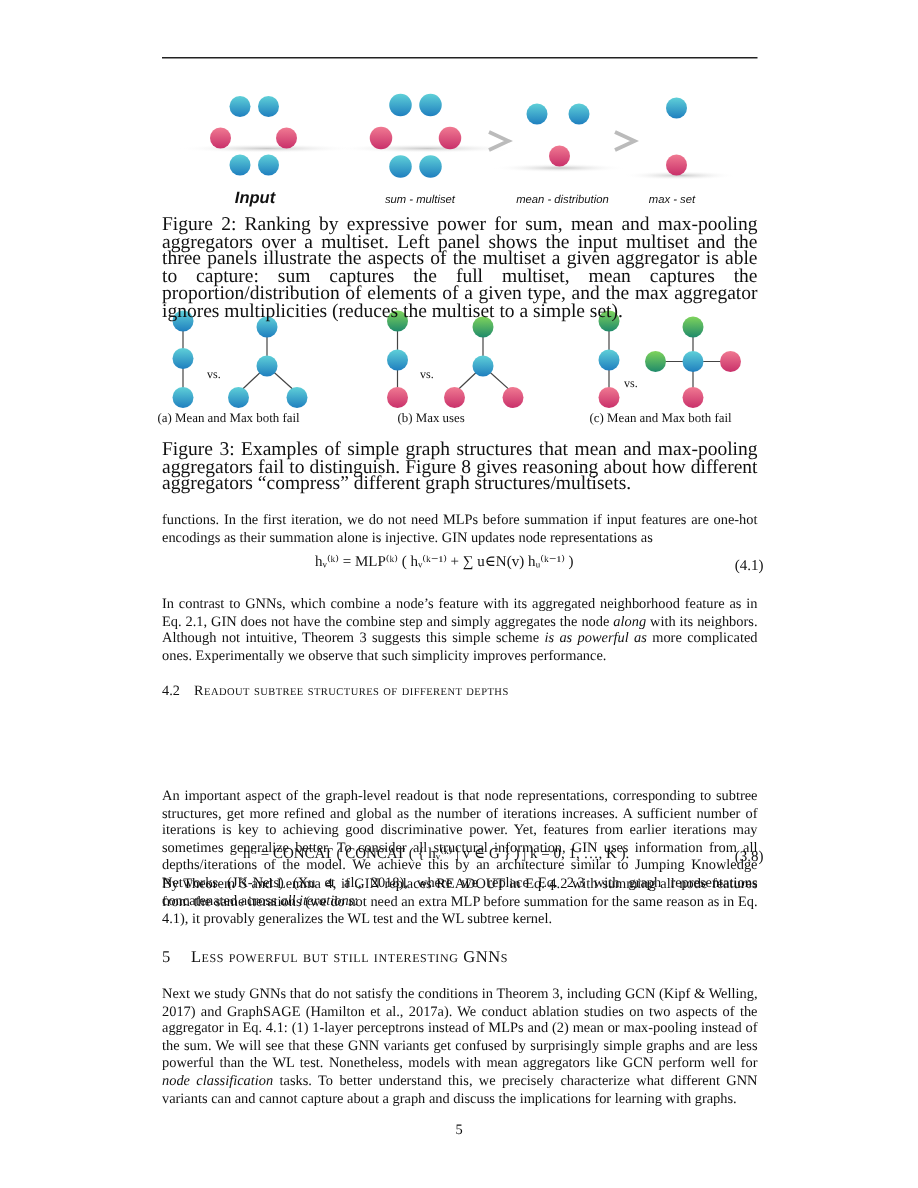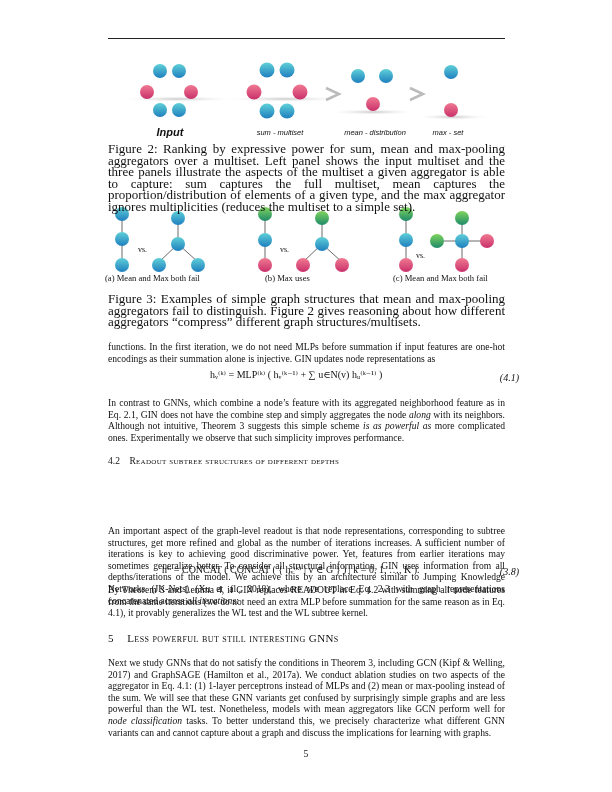--- a/index.html
+++ b/index.html
@@ -7,21 +7,21 @@
          font-family: "Liberation Serif", "DejaVu Serif", serif; color: #111; }
   .rule { position: absolute; left: 108px; top: 38px; width: 397px; height: 1px; background: #222; }
   .abs { position: absolute; }
   .para { position: absolute; left: 108px; width: 397px; font-size: 9.6px; line-height: 11.6px;
           text-align: justify; }
   .caption { font-size: 13px; line-height: 11.6px; }
   .fig-label { position: absolute; font-family: "Liberation Sans", "DejaVu Sans", sans-serif; font-size: 7.5px; text-align: center; font-style: italic; }
   .fig-label.input { font-size: 11px; font-weight: bold; }
   .sub-cap { position: absolute; font-size: 8.6px; text-align: left; }
   .eq { position: absolute; font-size: 10px; }
-  .eq-num { position: absolute; right: 93px; font-size: 10px; font-style: italic; }
+  .eq-num { position: absolute; right: 103px; font-size: 10px; }
   .h2 { position: absolute; left: 108px; font-size: 9.5px; }
   .h2 .sc { font-variant: small-caps; letter-spacing: 0.3px; }
   .h1 { position: absolute; left: 108px; font-size: 11px; }
   .h1 .sc { font-variant: small-caps; letter-spacing: 0.4px; }
   .page-num { position: absolute; top: 748px; left: 0; width: 612px; text-align: center; font-size: 9.6px; }
   em { font-style: italic; }
   svg { position: absolute; overflow: visible; }
 </style>
 </head>
 <body>
@@ -130,21 +130,21 @@
 <div class="para caption" style="top:143px;">Figure 2: Ranking by expressive power for sum, mean and max-pooling aggregators over a multiset. Left panel shows the input multiset and the three panels illustrate the aspects of the multiset a given aggregator is able to capture: sum captures the full multiset, mean captures the proportion/distribution of elements of a given type, and the max aggregator ignores multiplicities (reduces the multiset to a simple set).</div>
 
 <div class="abs" style="left:138px;top:245px;font-size:8px;">vs.</div>
 <div class="abs" style="left:280px;top:245px;font-size:8px;">vs.</div>
 <div class="abs" style="left:416px;top:251px;font-size:8px;">vs.</div>
 
 <div class="sub-cap" style="left:105px;top:273px;width:120px;">(a) Mean and Max both fail</div>
 <div class="sub-cap" style="left:265px;top:273px;width:70px;">(b) Max uses</div>
 <div class="sub-cap" style="left:393px;top:273px;width:120px;">(c) Mean and Max both fail</div>
 
-<div class="para caption" style="top:293px;">Figure 3: Examples of simple graph structures that mean and max-pooling aggregators fail to distinguish. Figure 2 gives reasoning about how different aggregators “compress” different graph structures/multisets.</div>
+<div class="para caption" style="top:293px;">Figure 3: Examples of simple graph structures that mean and max-pooling aggregators fail to distinguish. Figure 8 gives reasoning about how different aggregators “compress” different graph structures/multisets.</div>
 
 <div class="para" style="top:341px;">functions. In the first iteration, we do not need MLPs before summation if input features are one-hot encodings as their summation alone is injective. GIN updates node representations as</div>
 
 <div class="eq" style="left:210px;top:369px;">hᵥ⁽ᵏ⁾ = MLP⁽ᵏ⁾ ( hᵥ⁽ᵏ⁻¹⁾ + ∑ u∈N(v) hᵤ⁽ᵏ⁻¹⁾ )</div>
 <div class="eq-num" style="top:372px;">(4.1)</div>
 
 <div class="para" style="top:397px;">
   <span>In contrast to GNNs, which combine a node’s feature with its aggregated neighborhood feature as in Eq. 2.1, GIN does not have the combine step and simply aggregates the node </span><em>along</em><span> with its neighbors. Although not intuitive, Theorem 3 suggests this simple scheme </span><em>is as powerful as</em><span> more complicated ones. Experimentally we observe that such simplicity improves performance.</span>
 </div>
 

